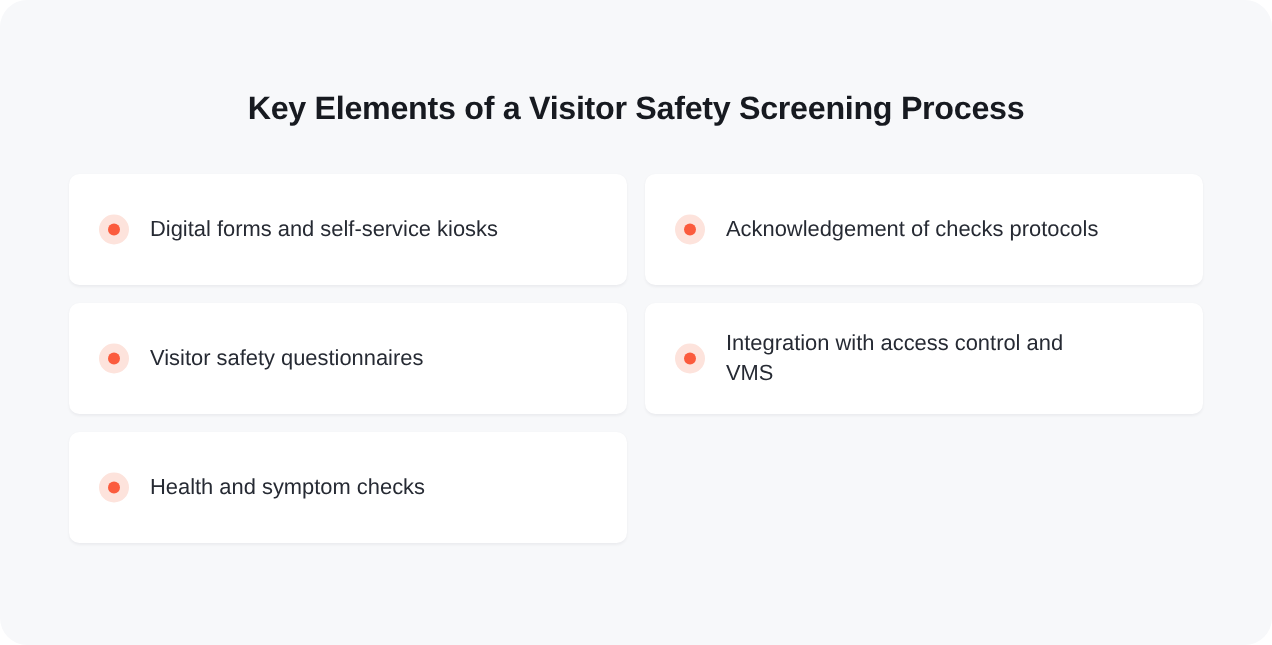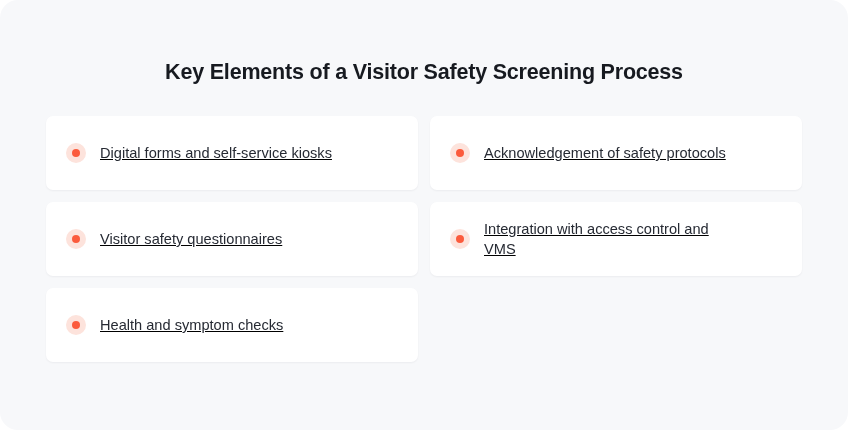--- a/index.html
+++ b/index.html
@@ -47,21 +47,20 @@
   }
   .item {
     background: #ffffff;
     border-radius: 7px;
     height: 74px;
     box-sizing: border-box;
     display: flex;
     align-items: center;
     padding: 0 18px 0 20px;
     box-shadow: 0 1px 2px rgba(20, 25, 40, 0.05);
-    text-decoration: underline;
   }
   .bullet {
     flex: 0 0 auto;
     width: 20px;
     height: 20px;
     border-radius: 50%;
     background: #fde3dc;
     margin-right: 14px;
     position: relative;
   }
@@ -91,21 +90,21 @@
 
   <div id="grid">
 
     <div class="item">
       <span class="bullet"></span>
       <span class="label">Digital forms and self-service kiosks</span>
     </div>
 
     <div class="item">
       <span class="bullet"></span>
-      <span class="label">Acknowledgement of safety protocols</span>
+      <span class="label">Acknowledgement of checks protocols</span>
     </div>
 
     <div class="item">
       <span class="bullet"></span>
       <span class="label">Visitor safety questionnaires</span>
     </div>
 
     <div class="item">
       <span class="bullet"></span>
       <span class="label">Integration with access control and VMS</span>

